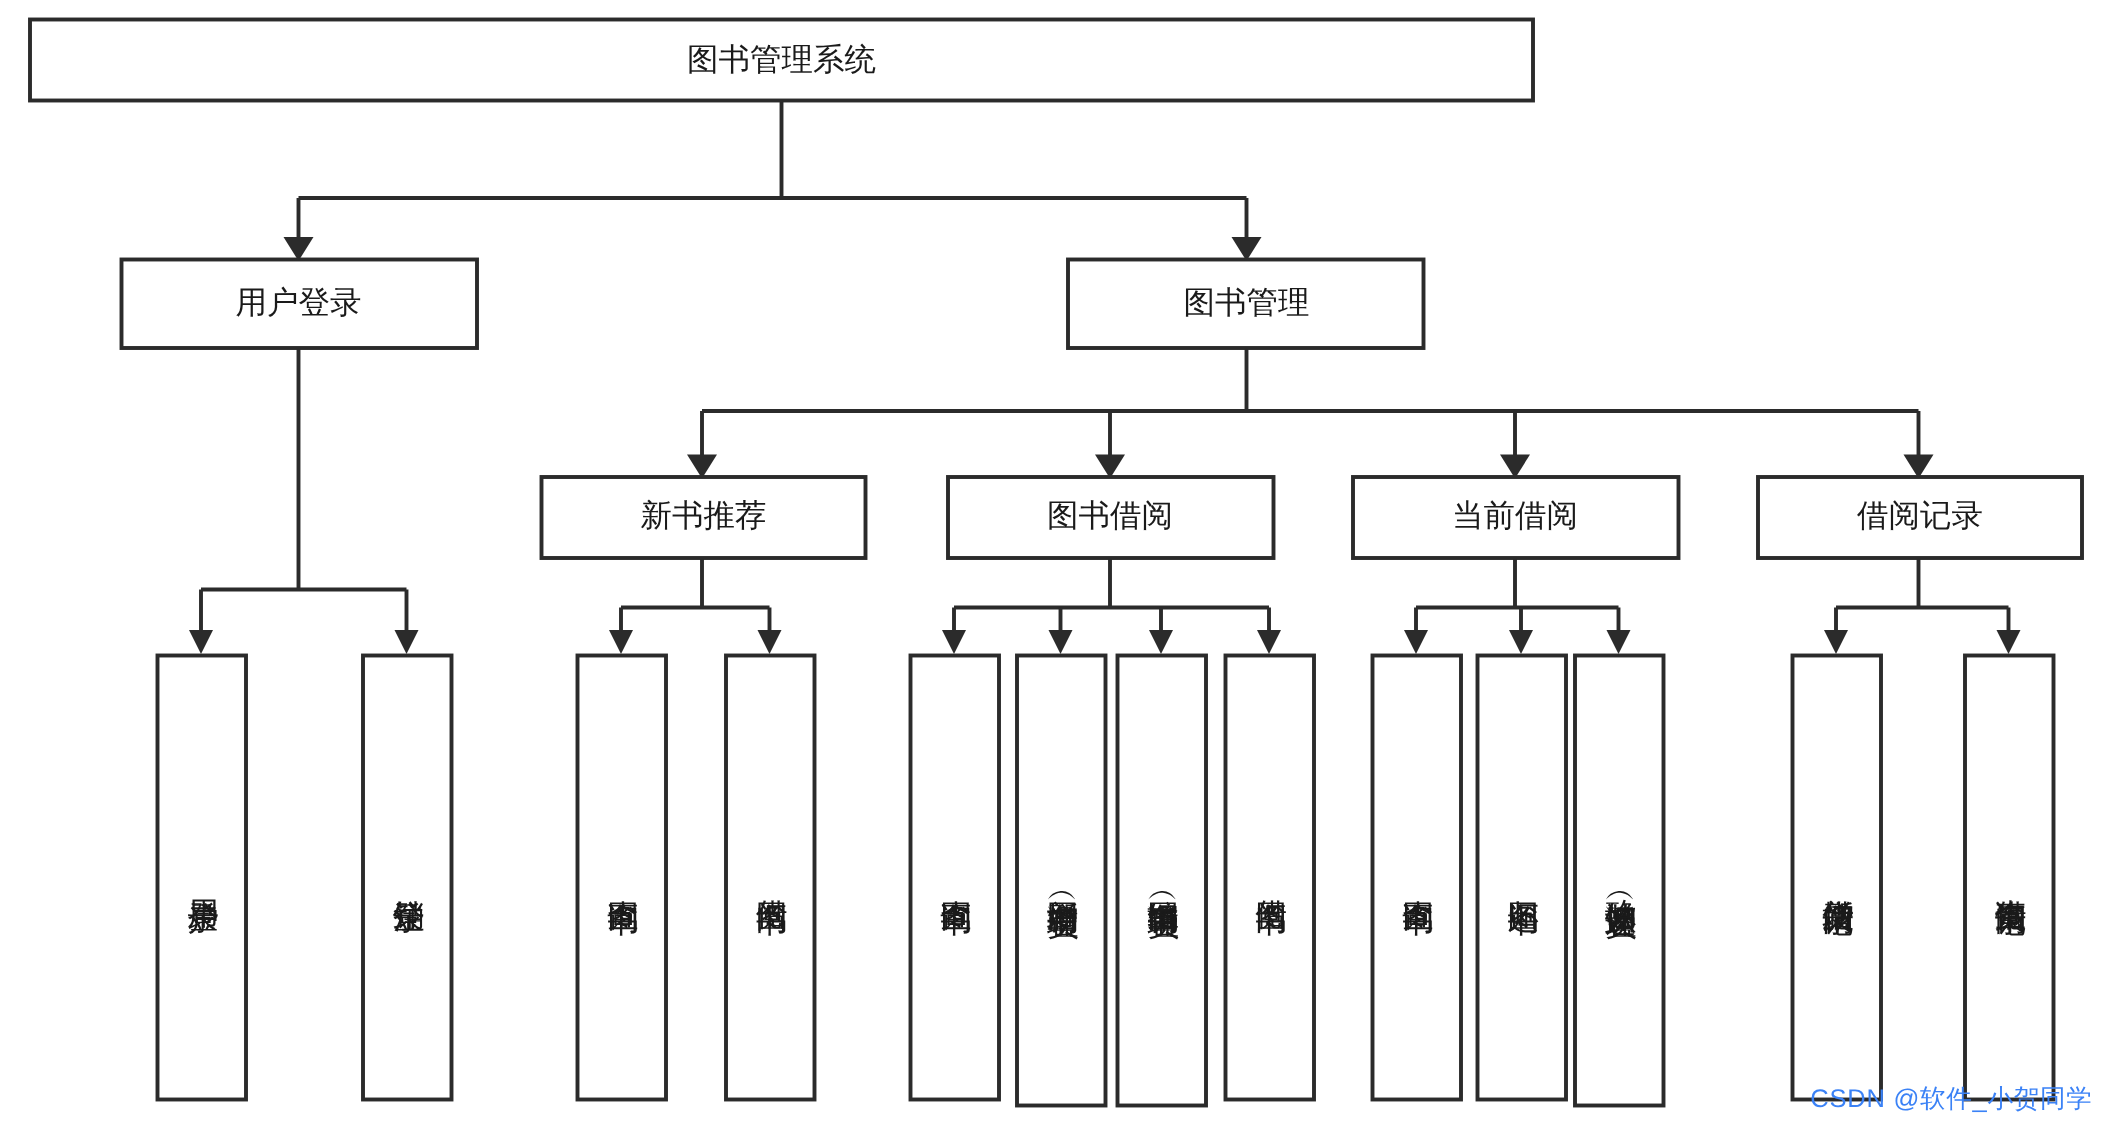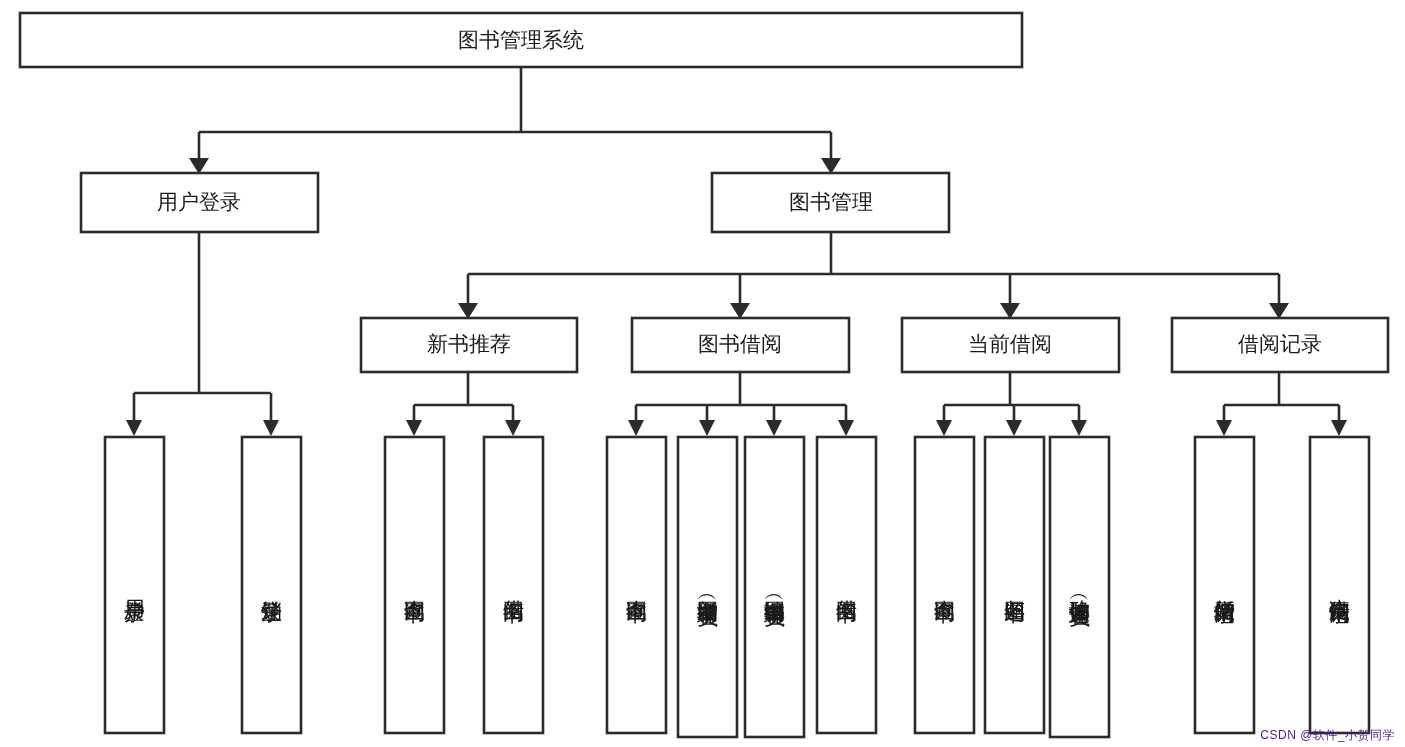--- a/index.html
+++ b/index.html
@@ -64,22 +64,22 @@
     color: #1a1a1a;
     letter-spacing: 1px;
     white-space: nowrap;
     text-align: center;
   }
   .watermark {
     position: absolute;
     right: 10px;
     bottom: 3px;
     font-family: "Liberation Sans", "DejaVu Sans", sans-serif;
-    font-size: 12px;
-    color: #4c1d95;
+    font-size: 17px;
+    color: #3b82f6;
     white-space: nowrap;
     letter-spacing: 0.5px;
   }
 </style>
 </head>
 <body>
 
 <div id="diagram-root">
 
   <svg class="diagram-canvas" viewBox="0 0 1405 747" xmlns="http://www.w3.org/2000/svg">

